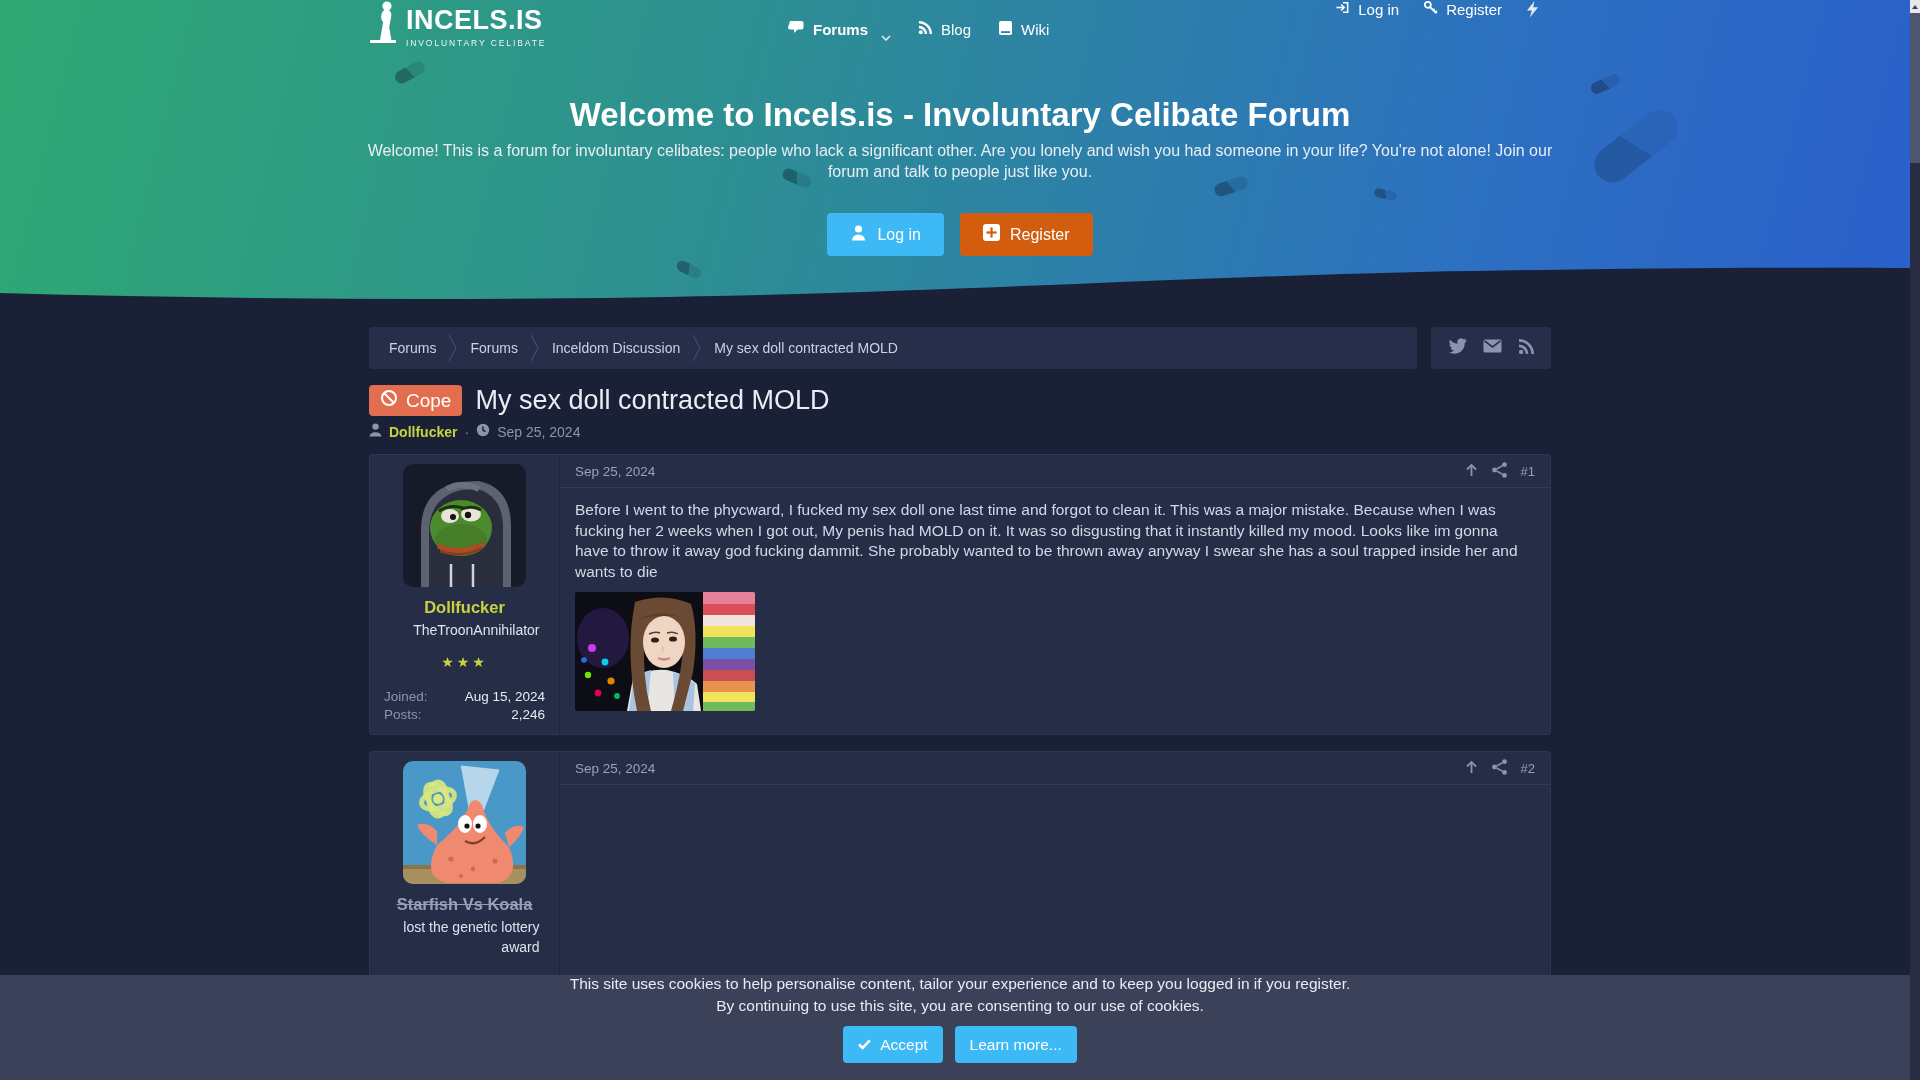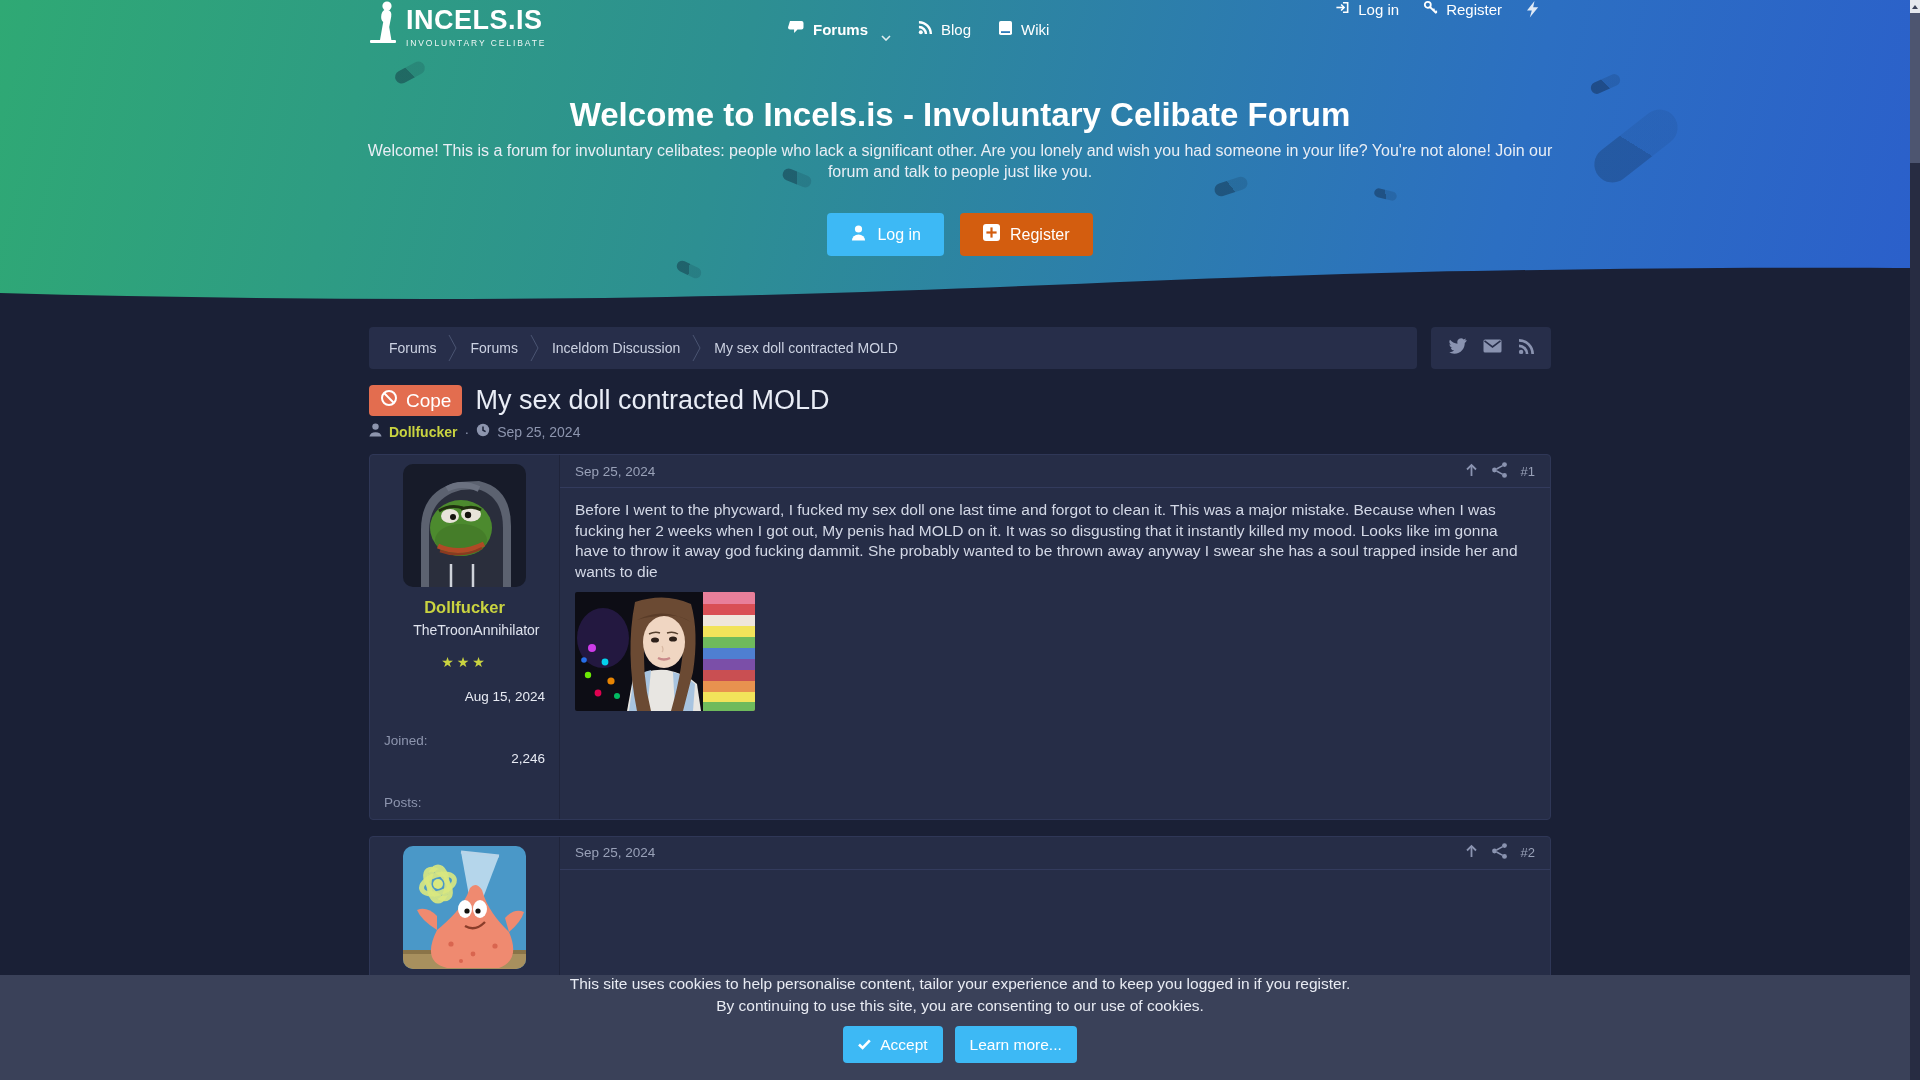--- a/index.html
+++ b/index.html
@@ -68,21 +68,21 @@
   .sidebar { width:190px; padding:9px 14px; display:flex; flex-direction:column; align-items:center;
              border-right:1px solid rgba(0,0,0,.18); }
   .avatar { width:123px; height:123px; border-radius:10px; overflow:hidden; cursor:pointer; flex:none; }
   .avatar svg { display:block; }
   .s-name { margin-top:11px; font-size:16.5px; font-weight:bold; color:#c9d340; }
   .s-name.banned { color:#98a0b8; text-decoration:line-through; }
   .s-title { margin-top:4px; font-size:14px; color:#dfe3ee; text-align:right; line-height:1.4; width:150px; }
   .s-stars { margin-top:13px; color:#c9d340; font-size:14px; letter-spacing:3px; }
   .s-stats { margin-top:16px; width:100%; font-size:13.5px; }
   .s-row { display:flex; justify-content:space-between; margin-top:3px; }
-  .s-label { color:#8d95ae;margin-top:44px; } .s-val { color:#e8ebf4; }
+  .s-label { color:#8d95ae; } .s-val { color:#e8ebf4; }
 
   .post-main { flex:1; display:flex; flex-direction:column; }
   .post-header { height:33px; flex:none; display:flex; align-items:center; padding:0 15px;
                  border-bottom:1px solid #333b5d; font-size:13.5px; color:#99a1b8; }
   .post-actions { margin-left:auto; display:flex; align-items:center; gap:14px; color:#8a93b0; }
   .post-num { font-size:13px; color:#99a1b8; }
   .post-body { padding:12px 15px; font-size:15.5px; line-height:20.5px; color:#d3d8e6; }
   .post-img { margin-top:10px; width:180px; height:119px; border-radius:2px; display:block; cursor:pointer; }
 
   

